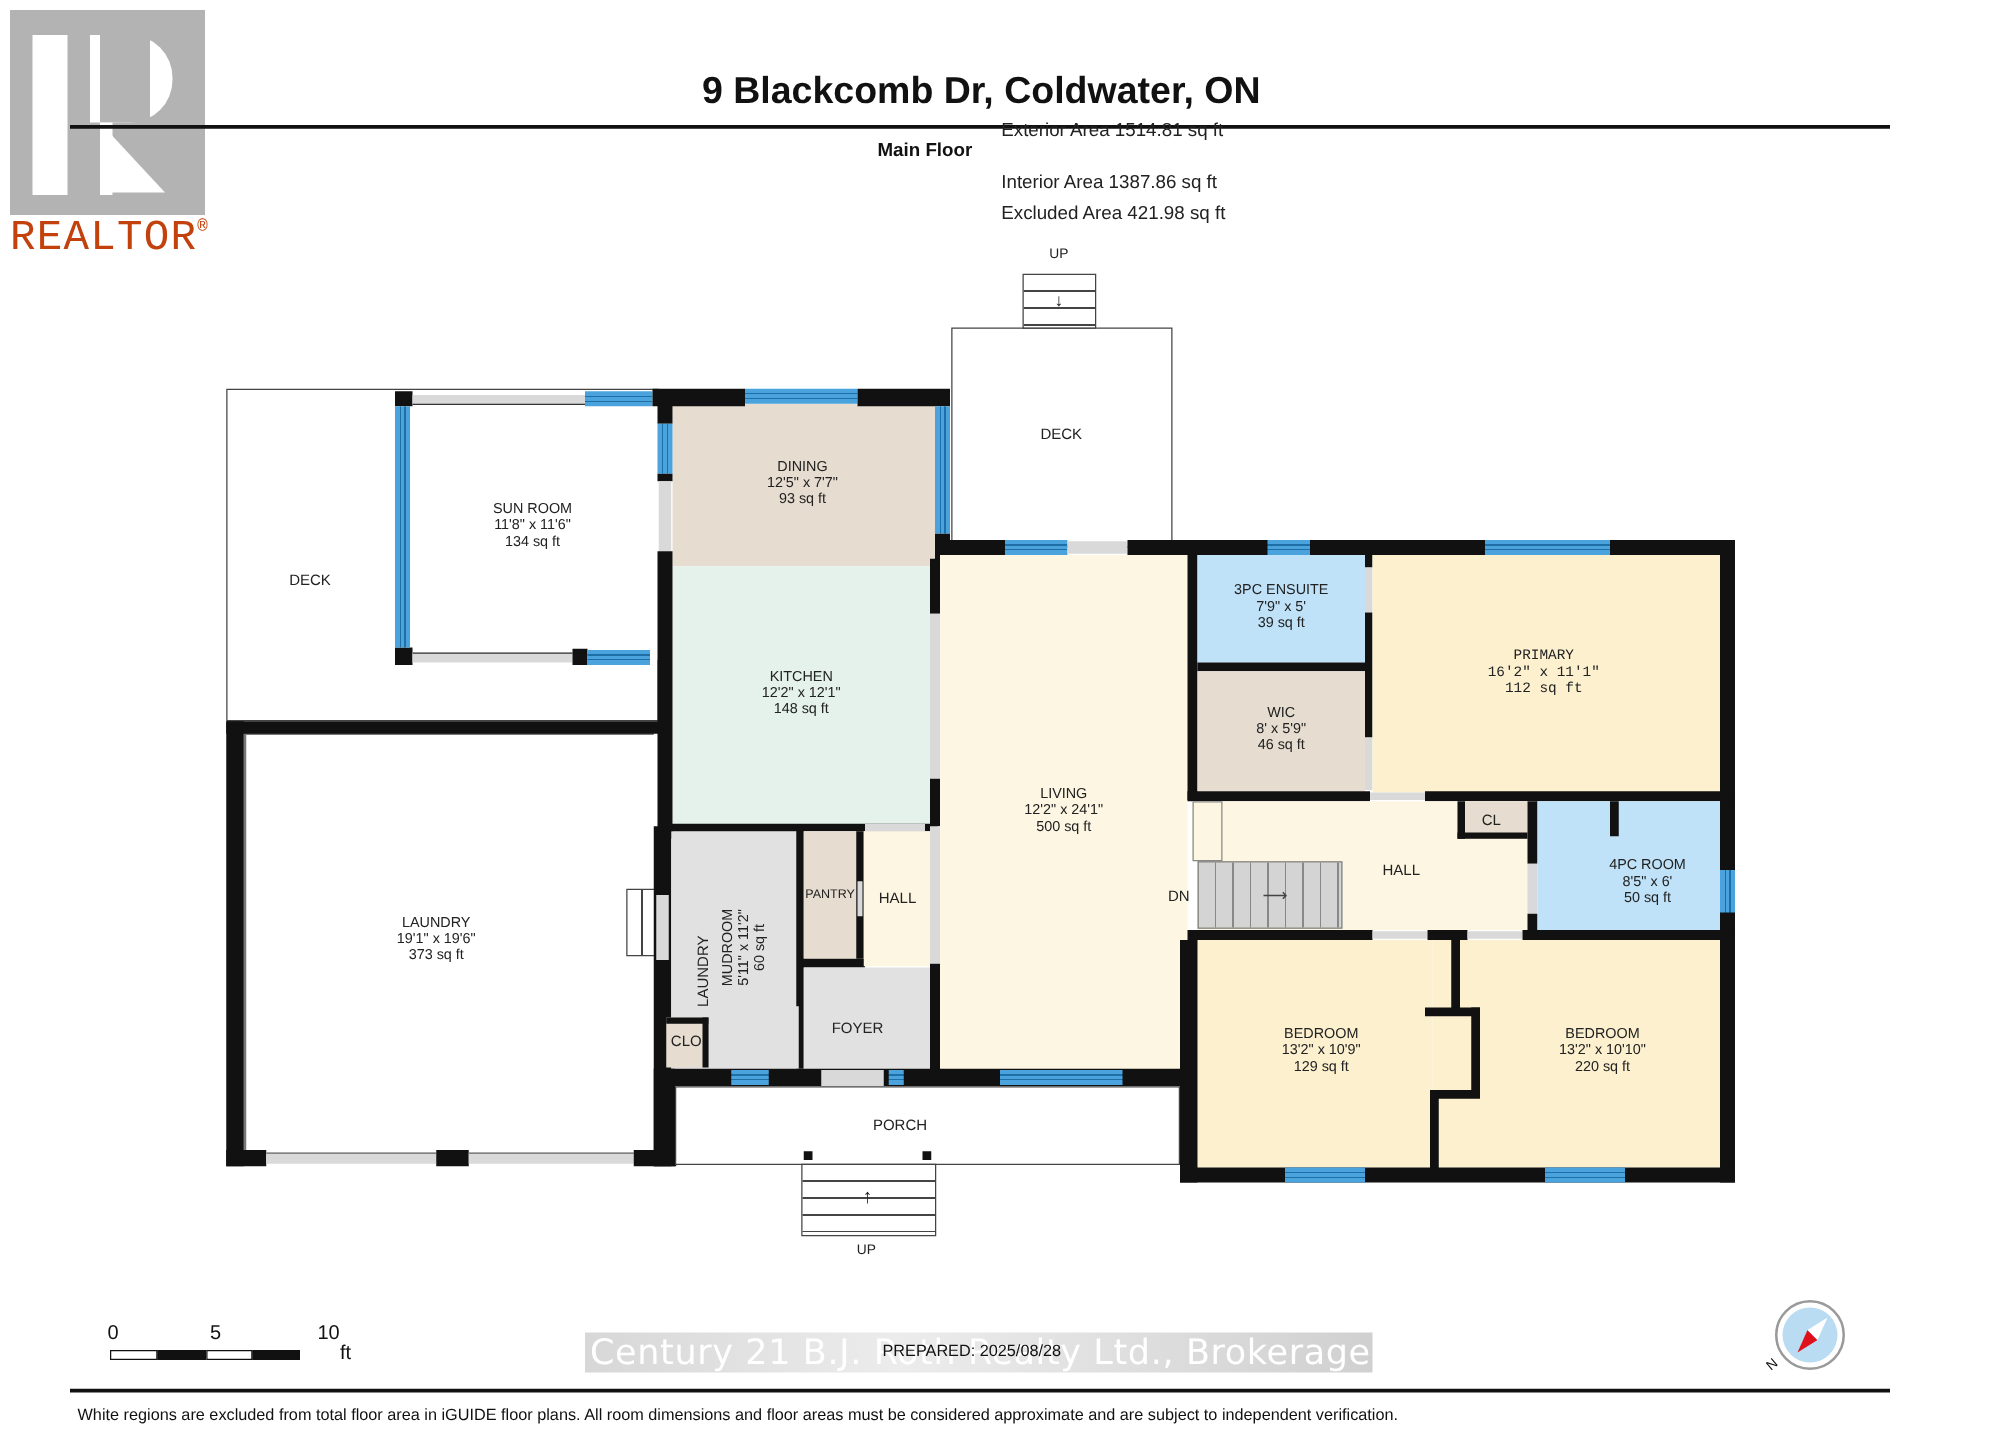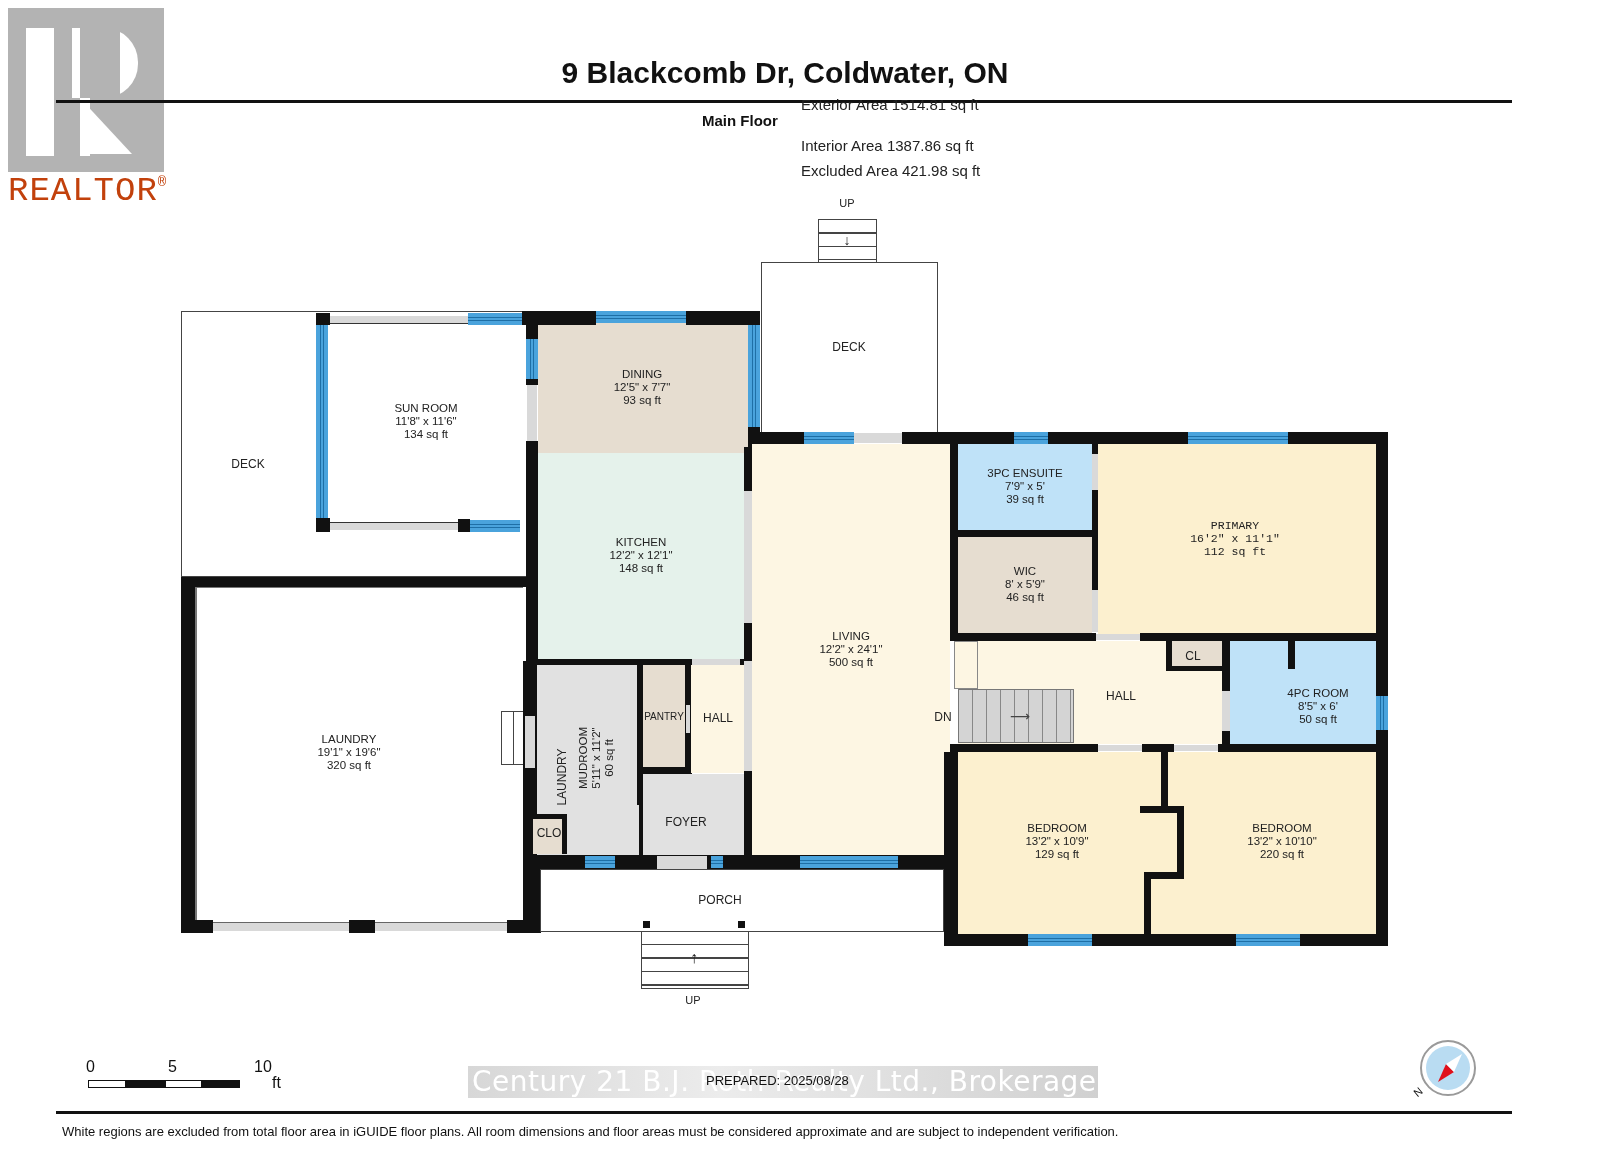--- a/index.html
+++ b/index.html
@@ -234,21 +234,21 @@
   <div class="wall" style="left:181px; top:577px; width:350px; height:10px;"></div>
   <div class="wall" style="left:181px; top:577px; width:14px; height:356px;"></div>
   <div class="wall" style="left:181px; top:920px; width:32px; height:13px;"></div>
   <div class="door-gap" style="left:213px; top:922px; width:136px; height:9px; border-top:1px solid #666;"></div>
   <div class="wall" style="left:349px; top:920px; width:26px; height:13px;"></div>
   <div class="door-gap" style="left:375px; top:922px; width:132px; height:9px; border-top:1px solid #666;"></div>
   <div class="wall" style="left:507px; top:920px; width:34px; height:13px;"></div>
   <div class="room-label" style="left:349px; top:752px;">
     <span>LAUNDRY</span>
       <span>19'1" x 19'6"</span>
-      <span>320 sq ft</span>
+      <span>373 sq ft</span>
   </div>
 
   <div class="stairs" style="left:501px; top:711px; width:24px; height:54px; background:linear-gradient(90deg,#fff 0 11px,#444 11px 12.5px,#fff 12.5px);"></div>
 
   <div class="wall" style="left:523px; top:661px; width:14px; height:272px;"></div>
   <div class="door-gap" style="left:525px; top:716px; width:10px; height:52px;"></div>
   <div class="room" style="left:537px; top:665px; width:100px; height:190px; background:#e1e1e1;"></div>
   <div class="wall" style="left:530px; top:659px; width:220px; height:6px;"></div>
   <div class="door-gap" style="left:692px; top:659px; width:48px; height:6px;"></div>
   <div class="room-label" style="left:596px; top:758px; transform:translate(-50%,-50%) rotate(-90deg);">

